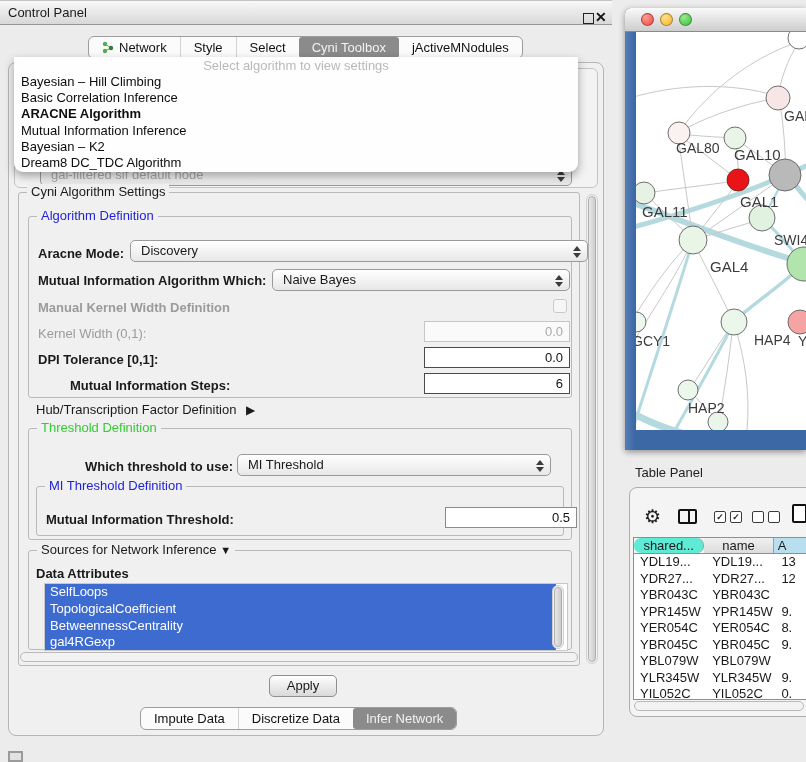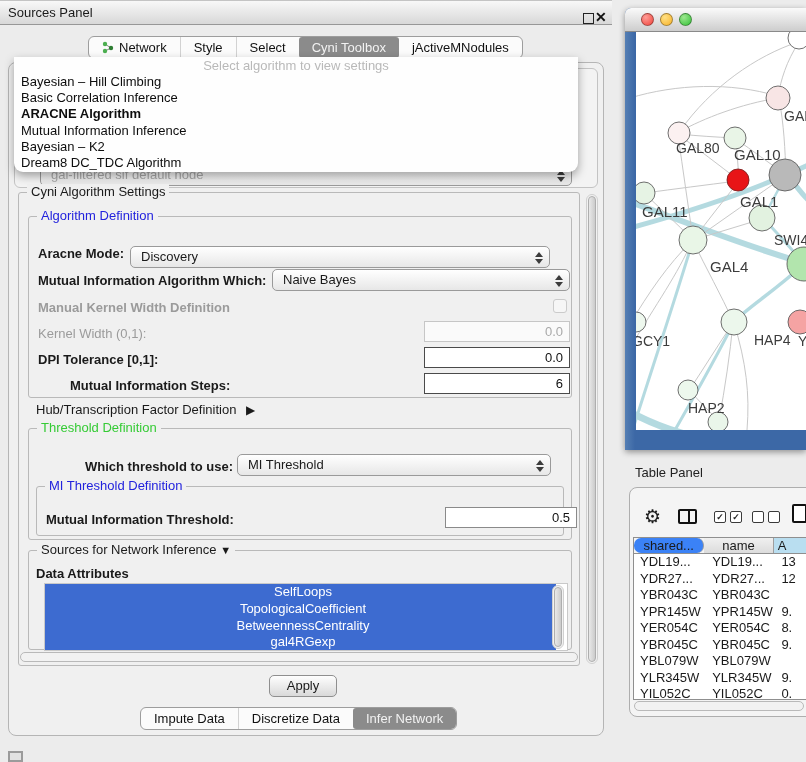--- a/index.html
+++ b/index.html
@@ -82,21 +82,21 @@
   .th{border-right:1px solid #9f9f9f;text-align:center;line-height:16px;overflow:hidden;white-space:nowrap;}
   .trows .tr{display:flex;height:16.5px;line-height:16.5px;background:#fff;white-space:nowrap;}
   .td{overflow:hidden;}
 </style>
 </head>
 <body>
 
 <div id="screen">
 
   <div class="abs titlebar">
-    <span>Sources Panel</span>
+    <span>Control Panel</span>
   </div>
   <div class="abs" style="left:583px;top:13px;width:11px;height:11px;border:1.5px solid #222;"></div>
   <div class="abs win-close">✕</div>
 
   <div class="abs tabstrip">
     <div class="tab">
       <svg width="12" height="13">
         <line x1="3" y1="3" x2="9" y2="7" stroke="#888" stroke-width="1"></line>
         <line x1="3" y1="10" x2="9" y2="7" stroke="#888" stroke-width="1"></line>
         <circle cx="3" cy="3" r="2.2" fill="#4caf50"></circle>
@@ -141,21 +141,21 @@
     <span class="grp-title">Cyni Algorithm Settings</span>
   </div>
   <div class="abs vscroll" style="left:586px;top:194px;height:470px;">
     <div class="vthumb"></div>
   </div>
 
   <div class="abs grp" style="left:28px;top:216px;width:544px;height:182px;">
     <span class="grp-title blue">Algorithm Definition</span>
   </div>
   <div class="abs lbl b" style="left:38px;top:246px;">Aracne Mode:</div>
-  <div class="abs combo" style="left:130px;top:246px;width:420px;">
+  <div class="abs combo" style="left:130px;top:240px;width:458px;">
     <span>Discovery</span>
     <span class="arr"></span>
   </div>
   <div class="abs lbl b" style="left:38px;top:273px;">Mutual Information Algorithm Which:</div>
   <div class="abs combo" style="left:272px;top:269px;width:298px;">
     <span>Naive Bayes</span>
     <span class="arr"></span>
   </div>
   <div class="abs lbl b dim" style="left:38px;top:300px;">Manual Kernel Width Definition</div>
   <div class="abs chk" style="left:553px;top:299px;"></div>
@@ -185,21 +185,21 @@
   <div class="abs lbl b" style="left:46px;top:512px;">Mutual Information Threshold:</div>
   <input class="abs field" style="left: 445px; top: 507px; width: 132px; border-color: rgb(138, 138, 138);" value="0.5">
 
   <div class="abs grp" style="left:28px;top:550px;width:544px;height:100px;">
     <span class="grp-title">
       <span>Sources for Network Inference</span>
       <span style="font-size:11px;">▼</span>
     </span>
   </div>
   <div class="abs lbl b" style="left:36px;top:566px;">Data Attributes</div>
-  <div class="abs attrlist" style="left:44px;top:583px;width:524px;height:68px;text-align:center;">
+  <div class="abs attrlist" style="left:44px;top:583px;width:524px;height:68px;">
 
   <div class="item">SelfLoops</div>
       <div class="item">TopologicalCoefficient</div>
       <div class="item">BetweennessCentrality</div>
       <div class="item">gal4RGexp</div>
     </div>
   <div class="abs vscroll" style="left:552px;top:585px;height:64px;">
     <div class="vthumb"></div>
   </div>
   <div class="abs hscroll" style="left:20px;top:652px;width:558px;"></div>
@@ -308,21 +308,21 @@
     <span class="cb">✓</span>
     <span class="cb">✓</span>
   </div>
   <div class="abs" style="left:752px;top:511px;display:flex;gap:4px;">
     <span class="cb"></span>
     <span class="cb"></span>
   </div>
   <div class="abs fileicon"></div>
 
   <div class="abs thead" style="left:633px;top:537px;width:180px;">
-    <div class="th" style="width:73px;background:#3b82f6;border-radius:7px;">shared...</div>
+    <div class="th" style="width:73px;background:#5eead4;border-radius:7px;">shared...</div>
     <div class="th" style="width:72px;background:linear-gradient(#f0f0f0,#dcdcdc);">name</div>
     <div class="th" style="width:35px;background:#b9def0;text-align:left;padding-left:4px;">A</div>
   </div>
   <div class="abs trows" style="left:633px;top:554px;width:180px;height:146px;overflow:hidden;border:1px solid #8f8f8f;border-top:none;background:#fff;">
 
       <div class="tr">
         <span class="td" style="width:67px;padding-left:6px;">YDL19...</span>
         <span class="td" style="width:66px;padding-left:6px;">YDL19...</span>
         <span class="td" style="width:31px;padding-left:4px;">13</span>
       </div>

